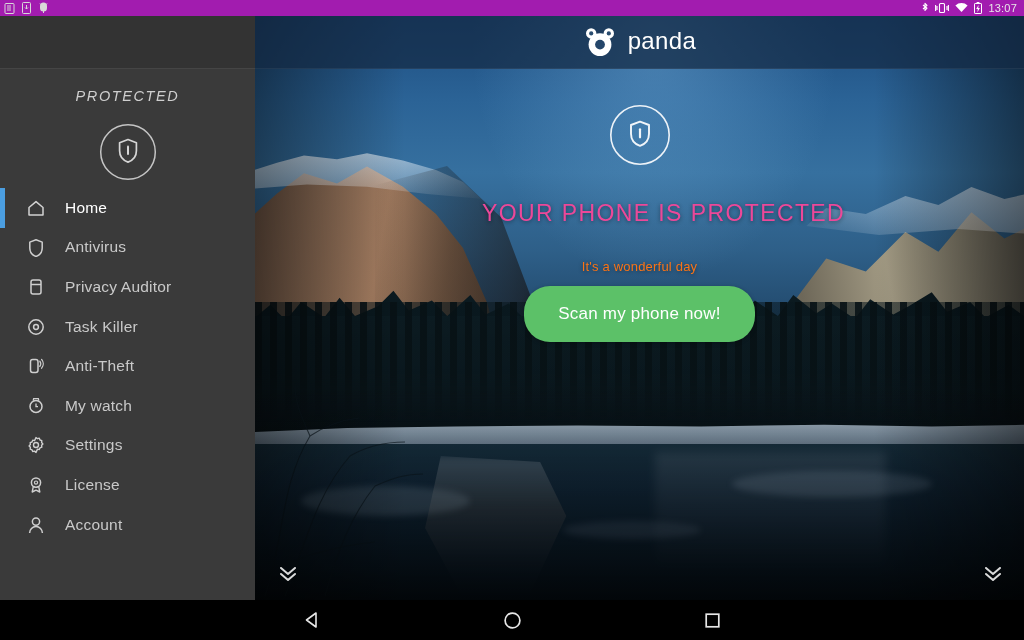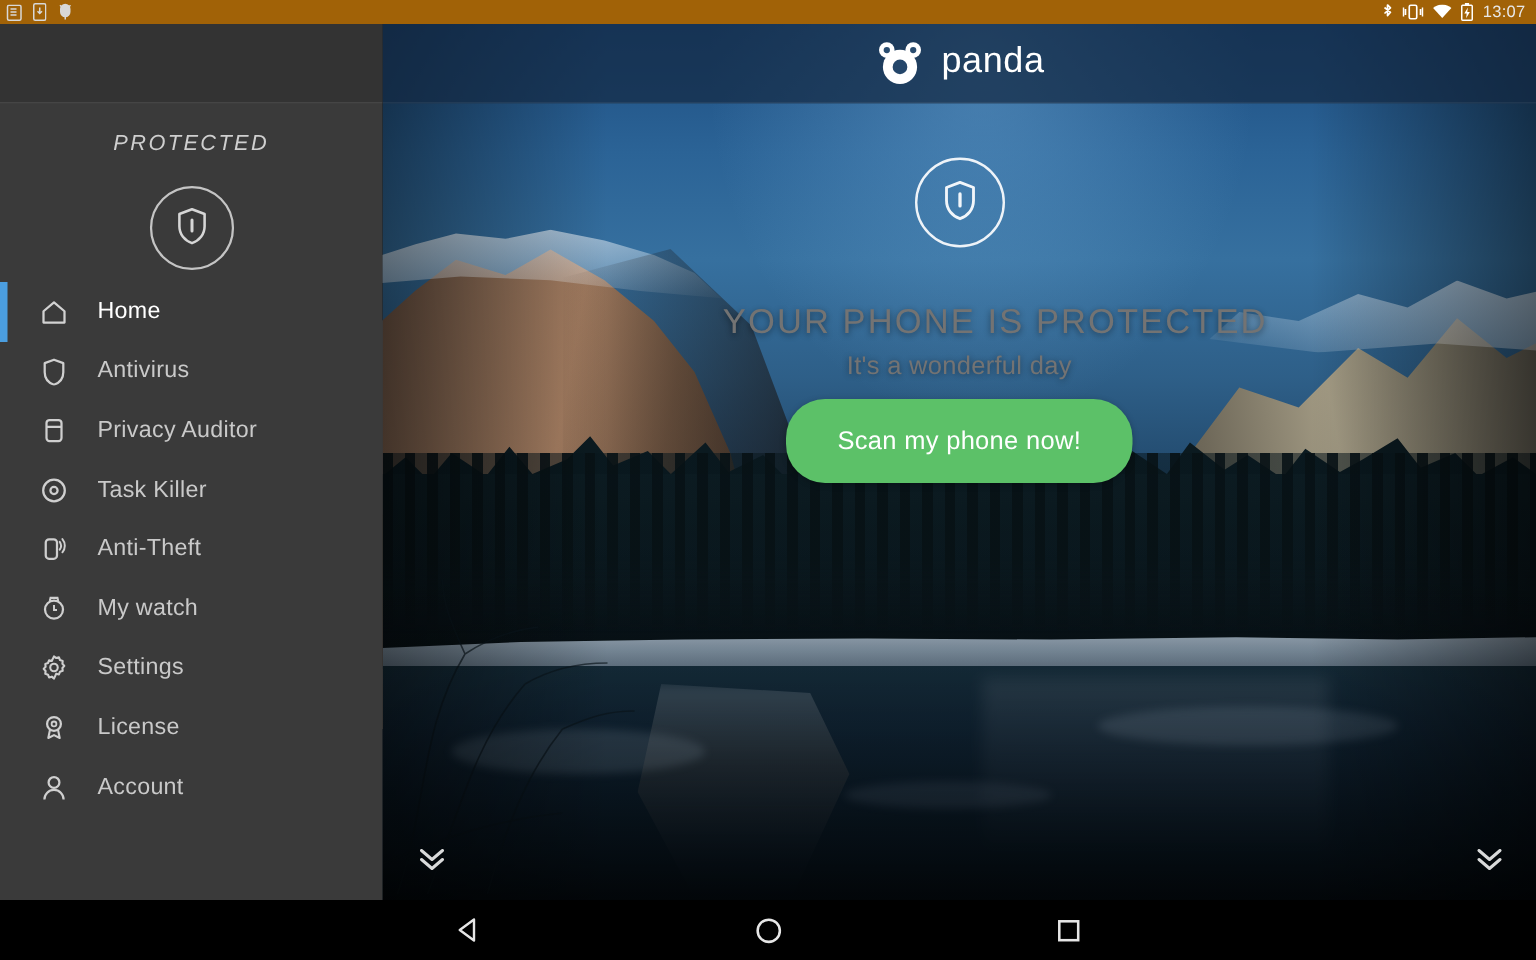--- a/index.html
+++ b/index.html
@@ -2,21 +2,21 @@
 <html><head>
 <meta charset="utf-8">
 <style>
   html,body{margin:0;padding:0;background:#000;}
   body{width:1024px;height:640px;overflow:hidden;
        font-family:"Liberation Sans","DejaVu Sans",sans-serif;
        -webkit-font-smoothing:antialiased;}
   .screen{position:relative;width:1024px;height:640px;background:#000;overflow:hidden;}
 
   
-  .statusbar{position:absolute;left:0;top:0;width:1024px;height:16px;background:#a16207;z-index:60;}
+  .statusbar{position:absolute;left:0;top:0;width:1024px;height:16px;background:#a21caf;z-index:60;}
   .sb-left{position:absolute;left:4px;top:0;height:16px;display:flex;align-items:center;gap:7px;}
   .sb-right{position:absolute;right:7px;top:0;height:16px;display:flex;align-items:center;gap:6px;}
   .sb-clock{color:#e8e8e8;font-size:11px;letter-spacing:.2px;line-height:16px;}
   .sb-ico{display:block;}
 
   
   .sidebar{position:absolute;left:0;top:16px;width:255px;height:584px;background:#3a3a3a;z-index:30;overflow:hidden;}
   .sb-head{position:relative;height:52px;background:#333333;border-bottom:1px solid #454545;}
   .sb-status{position:absolute;left:0;right:0;top:72px;text-align:center;color:#cfcfcf;
              font-size:14.5px;letter-spacing:1.6px;font-style:italic;}
@@ -92,23 +92,23 @@
   
   .appbar{position:absolute;left:0;top:0;width:769px;height:52px;background:rgba(20,42,68,.72);
           display:flex;align-items:center;justify-content:center;z-index:12;border-bottom:1px solid rgba(255,255,255,.06);}
   .logo{display:flex;align-items:flex-start;gap:11px;}
   .logo-word{color:#ffffff;font-size:24px;letter-spacing:.4px;font-weight:400;}
 
   
   .hero{position:absolute;left:0;top:52px;width:769px;height:300px;z-index:14;
         display:flex;flex-direction:column;align-items:center;}
   .hero-shield{margin-top:36px;}
-  .hero-title{margin-top:30px;color:#737373;font-size:23px;letter-spacing:1.4px;
+  .hero-title{margin-top:30px;color:#ec4899;font-size:23px;letter-spacing:1.4px;
               text-shadow:0 1px 4px rgba(0,0,0,.45);margin-left:48px;}
-  .hero-sub{margin-top:6px;color:#737373;font-size:17px;letter-spacing:.2px;
+  .hero-sub{margin-top:32px;color:#f97316;font-size:13px;letter-spacing:.2px;
             text-shadow:0 1px 4px rgba(0,0,0,.45);}
   .scan-btn{margin-top:12px;background:#5cc168;color:#ffffff;font-size:17px;letter-spacing:.2px;
             border:none;border-radius:26px;padding:0 34px;height:56px;line-height:48px;cursor:pointer;
             font-family:inherit;box-shadow:0 1px 4px rgba(0,0,0,.25);}
 
   .chev{position:absolute;bottom:12px;z-index:16;opacity:.85;}
   .chev.left{left:22px;} .chev.right{right:20px;}
 
   
   .navbar{position:absolute;left:0;bottom:0;width:1024px;height:40px;background:#000;z-index:70;

